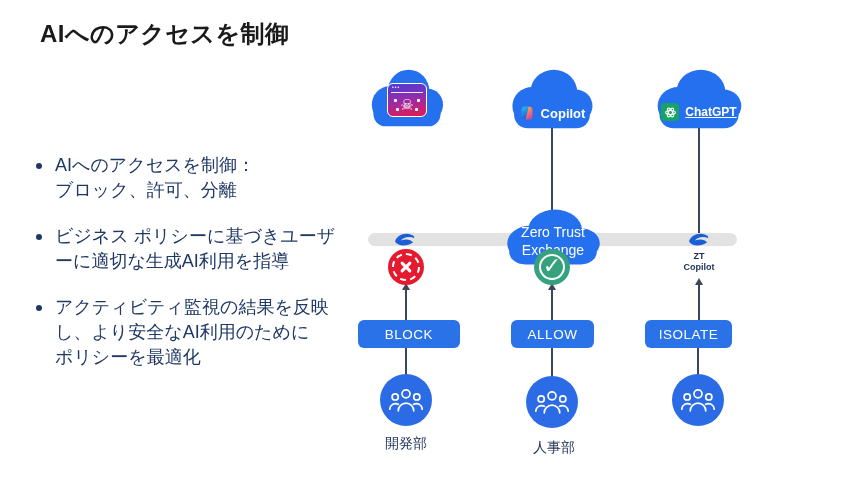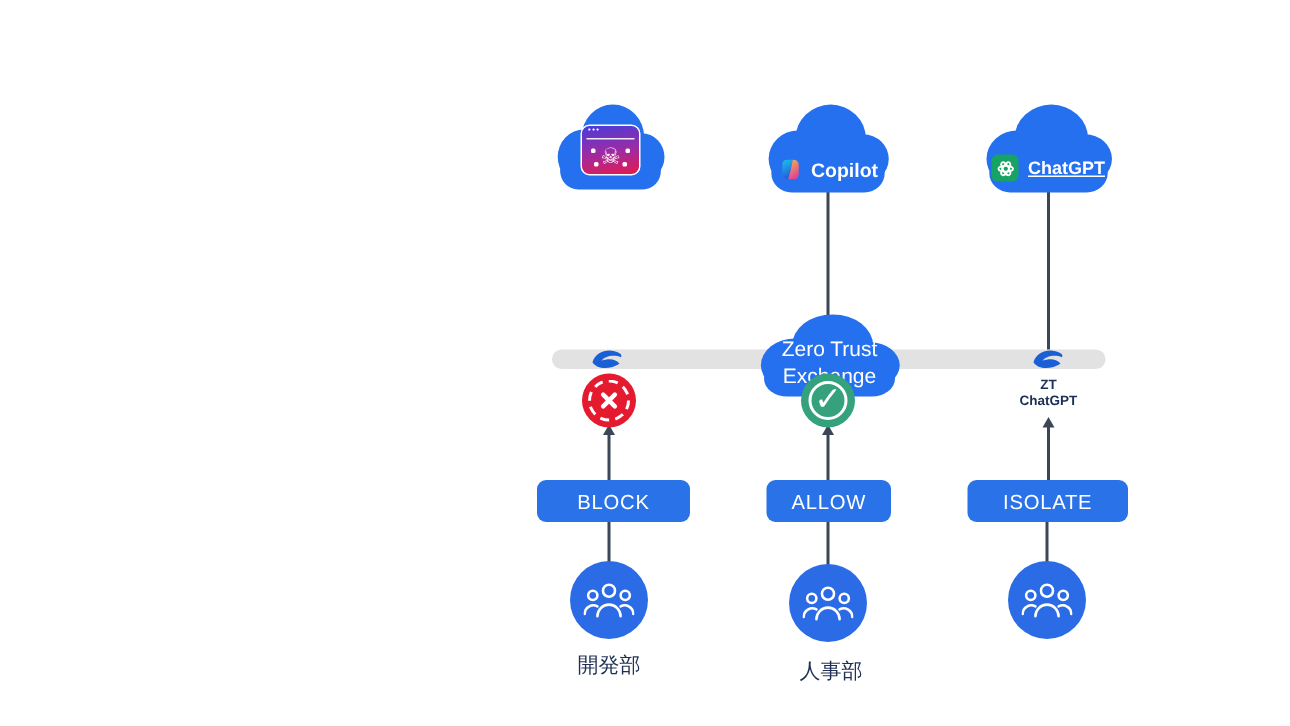--- a/index.html
+++ b/index.html
@@ -71,21 +71,40 @@
   
   .group-circle{position:absolute;width:52px;height:52px;border-radius:50%;background:var(--group-blue);
     display:flex;align-items:center;justify-content:center;z-index:2;}
   .group-label{position:absolute;width:130px;text-align:center;color:#1f2f55;font-size:14px;}
 </style>
 </head>
 <body>
 
 <div class="slide">
 
-
+  <h1 class="title">AIへのアクセスを制御</h1>
+
+  <ul class="bullets">
+    <li>
+      <span class="dot"></span>
+      <span class="preline">AIへのアクセスを制御：
+ブロック、許可、分離</span>
+    </li>
+    <li>
+      <span class="dot"></span>
+      <span class="preline">ビジネス ポリシーに基づきユーザ
+ーに適切な生成AI利用を指導</span>
+    </li>
+    <li>
+      <span class="dot"></span>
+      <span class="preline">アクティビティ監視の結果を反映
+し、より安全なAI利用のために
+ポリシーを最適化</span>
+    </li>
+  </ul>
 
   <div class="vline" style="left:551.3px;top:128px;height:88px;"></div>
   <div class="vline" style="left:698.3px;top:128px;height:107px;"></div>
 
   <div class="arrow-up" style="left:402px;top:283px;"></div>
   <div class="vline" style="left:405.3px;top:289px;height:31px;"></div>
   <div class="arrow-up" style="left:548px;top:283px;"></div>
   <div class="vline" style="left:551.3px;top:289px;height:31px;"></div>
   <div class="arrow-up" style="left:695px;top:278px;"></div>
   <div class="vline" style="left:698.3px;top:284px;height:36px;"></div>
@@ -192,25 +211,25 @@
   <div class="badge badge-block" style="left:388px;top:249px;">
     <div class="ring"></div>
     <div class="xbar a"></div>
     <div class="xbar b"></div>
   </div>
   <div class="badge badge-allow" style="left:534px;top:249px;">
     <div class="ring"></div>
     <div class="check">✓</div>
   </div>
   <div class="ztb-label preline">ZT
-ChatGPT</div>
+Copilot</div>
 
   <div class="action-btn" style="left:358px;top:320px;width:102px;">BLOCK</div>
   <div class="action-btn" style="left:511px;top:320px;width:83px;">ALLOW</div>
-  <div class="action-btn" style="left:645px;top:320px;width:107px;">ISOLATE</div>
+  <div class="action-btn" style="left:645px;top:320px;width:87px;">ISOLATE</div>
 
   <div class="group-circle" style="left:380px;top:374px;">
     <svg width="34" height="24" viewBox="0 0 44 30">
       <g fill="none" stroke="#fff" stroke-width="2.2" stroke-linecap="round">
         <circle cx="8" cy="11" r="4"></circle>
           <path d="M1 27 a7.5 7.5 0 0 1 11 -6.5"></path>
         <circle cx="36" cy="11" r="4"></circle>
           <path d="M32 20.5 a7.5 7.5 0 0 1 11 6.5"></path>
         <circle cx="22" cy="7" r="5.2"></circle>
           <path d="M12 29 a10 10 0 0 1 20 0"></path>

